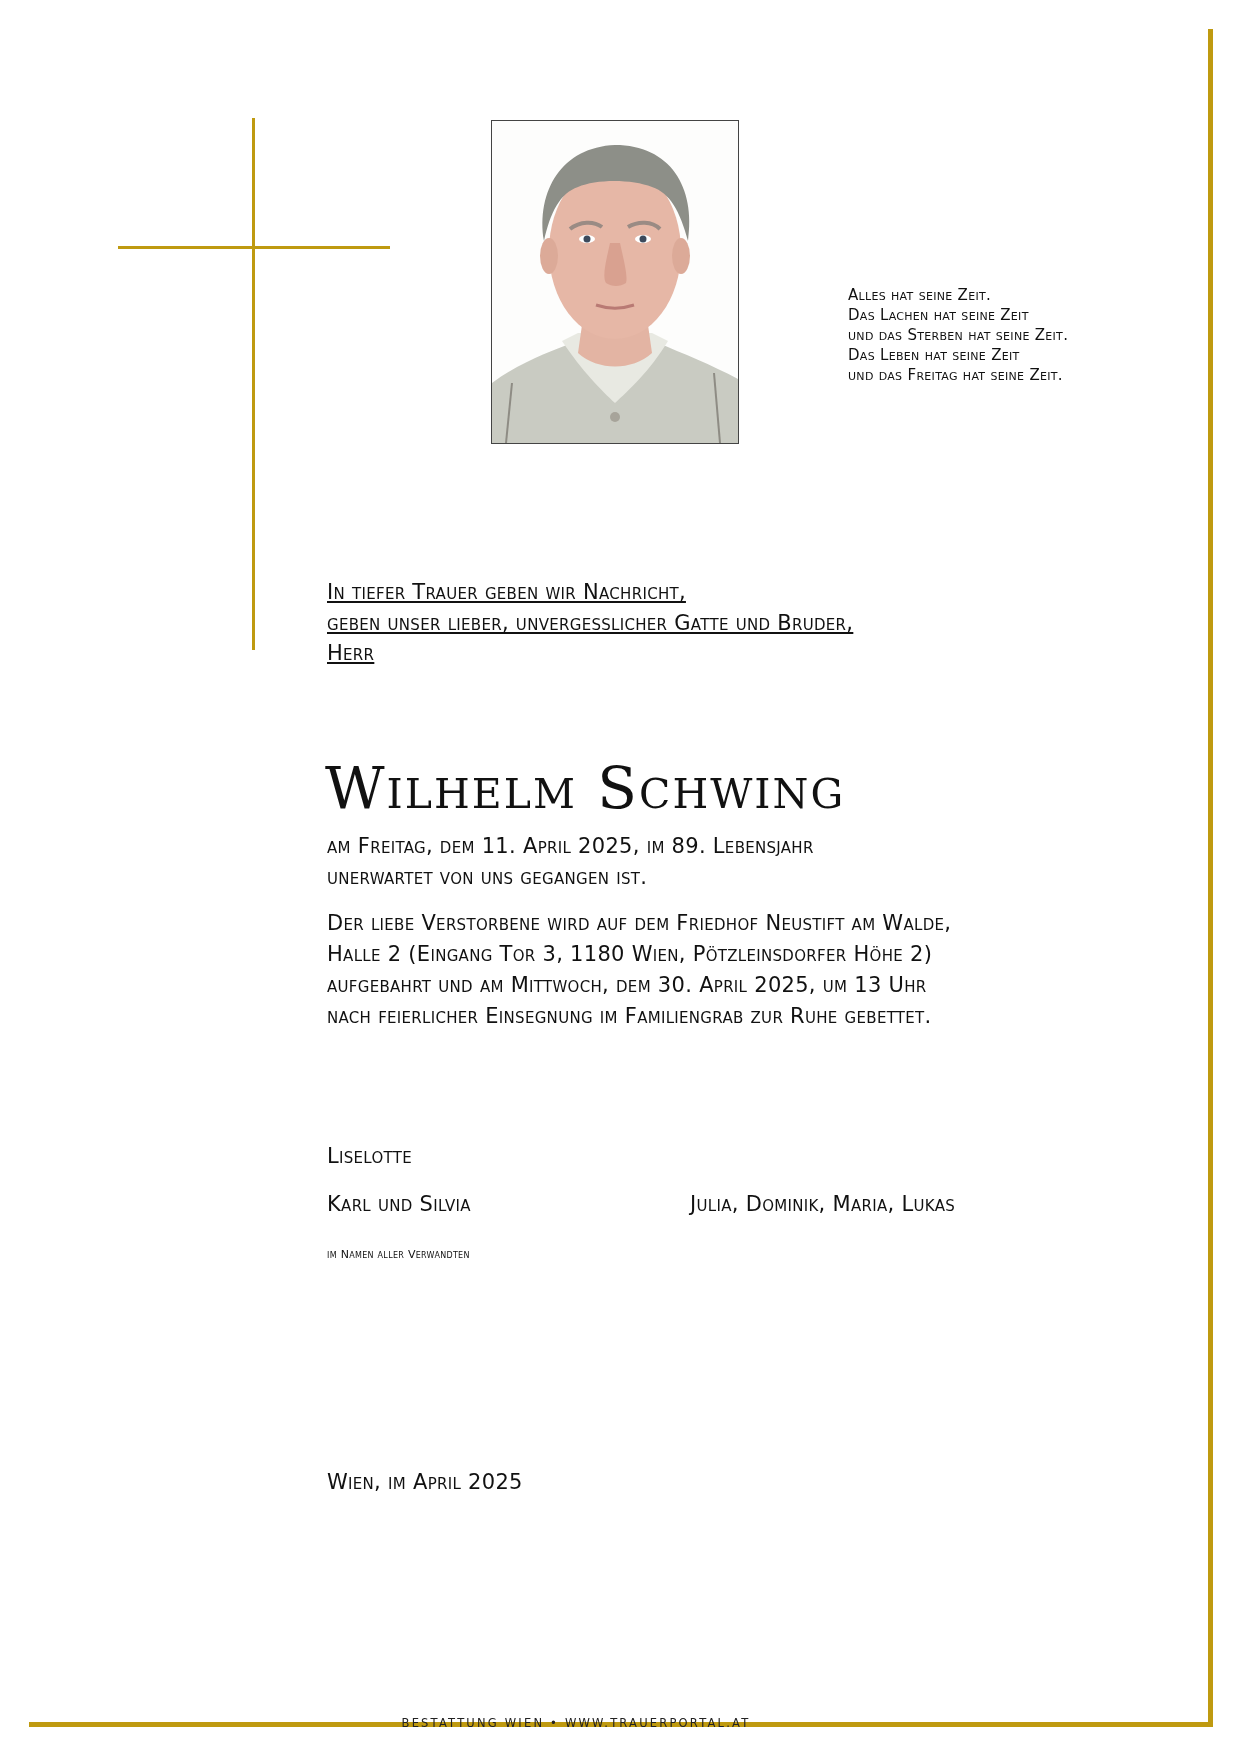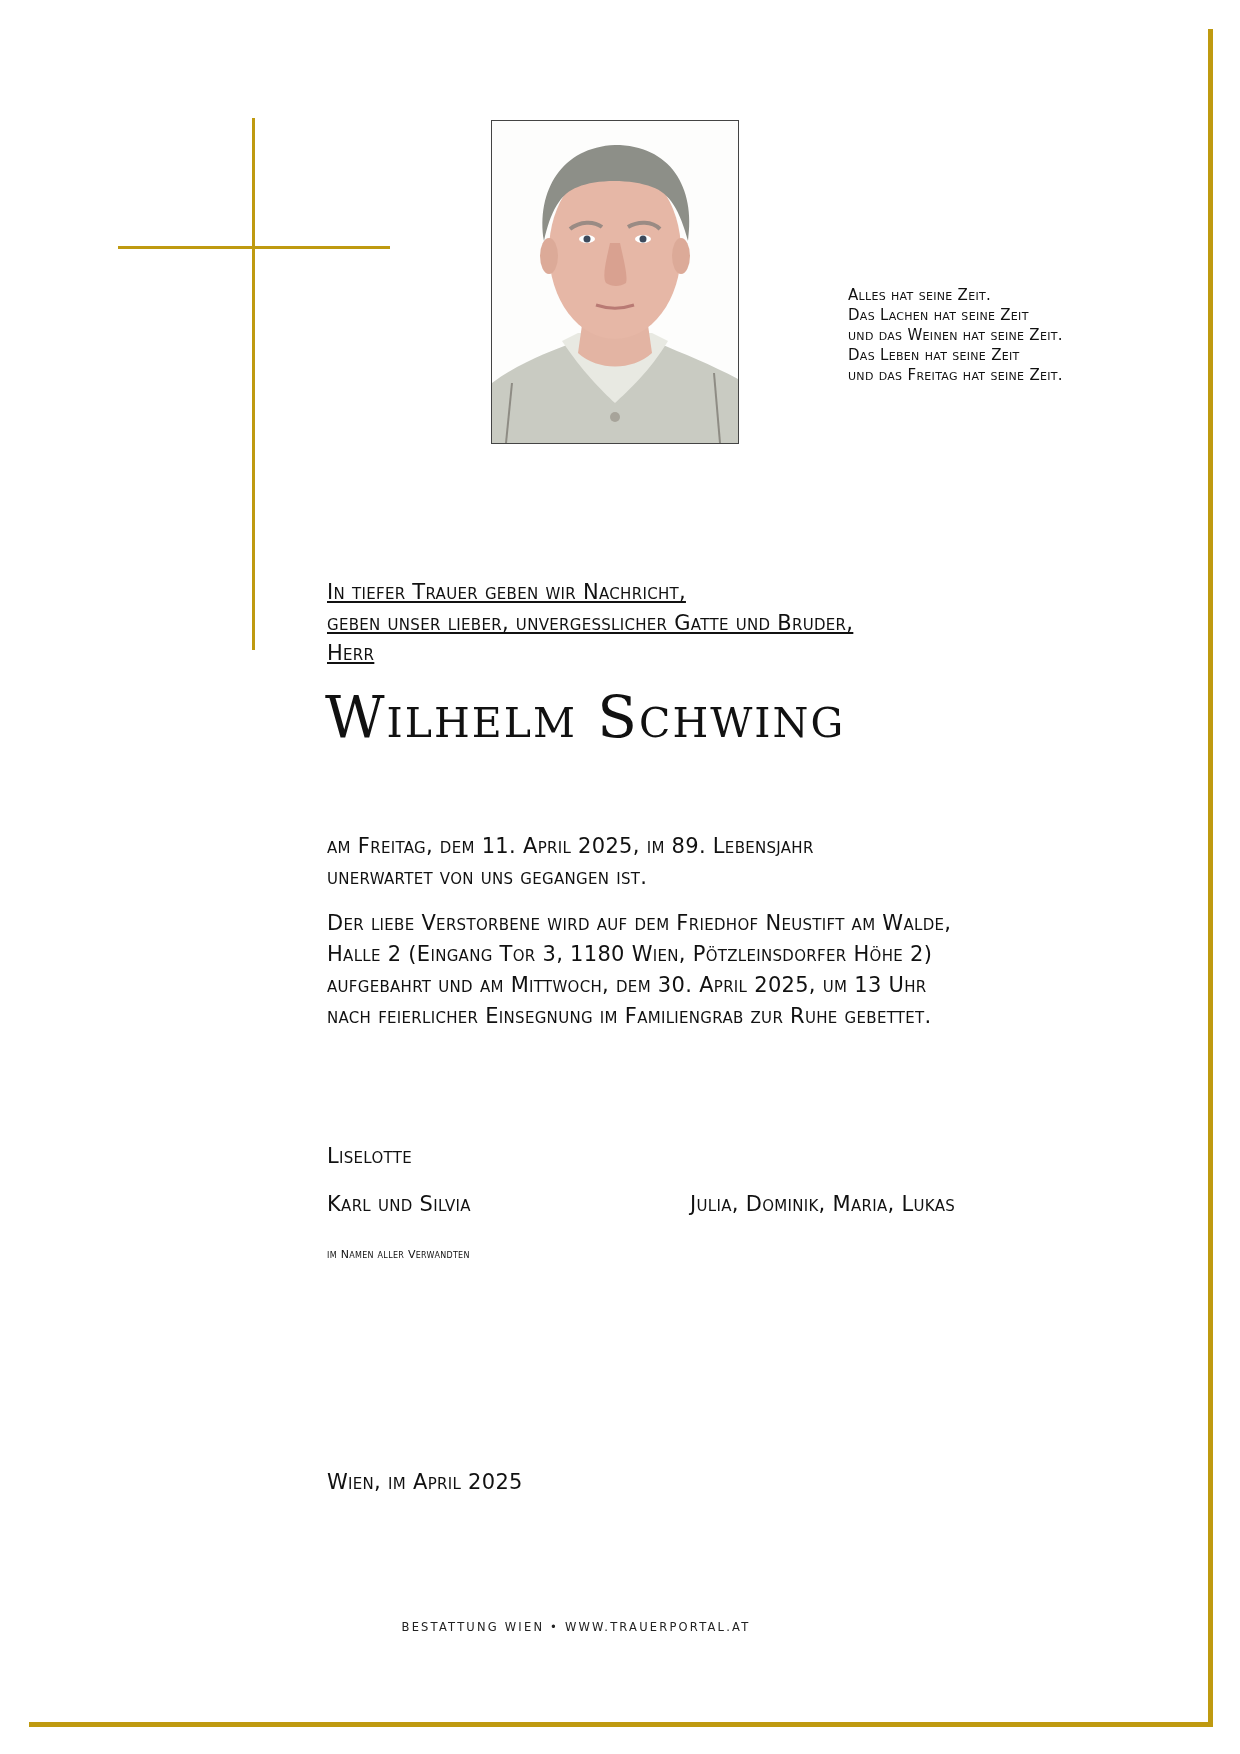--- a/index.html
+++ b/index.html
@@ -9,25 +9,25 @@
   .gold { background: #bf9a10; }
   .line { position: absolute; white-space: nowrap; font-variant: small-caps; letter-spacing: 0.3px; margin-top: 42px; }
   #border-right { left: 1208px; top: 29px; width: 5px; height: 1697px; }
   #border-bottom { left: 29px; top: 1722px; width: 1184px; height: 5px; }
   #cross-v { left: 252px; top: 118px; width: 3px; height: 532px; }
   #cross-h { left: 118px; top: 246px; width: 272px; height: 3px; }
   #photo { left: 491px; top: 120px; width: 246px; height: 322px; border: 1px solid #444;
            background: #fbfbfa; overflow: hidden; }
   .poem { left: 848px; font-size: 15px; line-height: 20px; }
   .intro { left: 327px; font-size: 21px; text-decoration: underline; }
-  .name { left: 325px; top: 641px; font-size: 58px; font-family: "DejaVu Serif", "Liberation Serif", serif;
+  .name { left: 325px; top: 712px; font-size: 58px; font-family: "DejaVu Serif", "Liberation Serif", serif;
           font-variant: small-caps; letter-spacing: 2px; }
   .body { left: 327px; font-size: 21px; }
   .small { left: 327px; font-size: 11px; }
-  .footer { left: 0; width: 1152px; text-align: center; top: 1620px; font-size: 11.5px;
+  .footer { left: 0; width: 1152px; text-align: center; top: 1716px; font-size: 11.5px;
             letter-spacing: 2.2px; color: #222; text-transform: uppercase; }
 </style>
 </head>
 <body>
 
 <div id="border-right" class="abs gold"></div>
 <div id="border-bottom" class="abs gold"></div>
 
 <div id="cross-v" class="abs gold"></div>
 <div id="cross-h" class="abs gold"></div>
@@ -60,21 +60,21 @@
     <circle cx="151" cy="118" r="3.5" fill="#3d4a5c"></circle>
 
     <path d="M118 122 C114 140 110 156 114 162 C120 166 128 166 134 162 C136 156 132 140 128 122" fill="#d9a190"></path>
 
     <path d="M104 184 C116 188 130 188 142 184" stroke="#b97a74" stroke-width="3" fill="none"></path>
   </svg>
 </div>
 
 <div class="line poem" style="top:243px">Alles hat seine Zeit.</div>
 <div class="line poem" style="top:263px">Das Lachen hat seine Zeit</div>
-<div class="line poem" style="top:283px">und das Weinen hat seine Zeit.</div>
+<div class="line poem" style="top:283px">und das Sterben hat seine Zeit.</div>
 <div class="line poem" style="top:303px">Das Leben hat seine Zeit</div>
 <div class="line poem" style="top:323px">und das Freitag hat seine Zeit.</div>
 
 <div class="line intro" style="top:538px">In tiefer Trauer geben wir Nachricht,</div>
 <div class="line intro" style="top:569px">geben unser lieber, unvergesslicher Gatte und Bruder,</div>
 <div class="line intro" style="top:599px">Herr</div>
 
 <div class="line name">Wilhelm Schwing</div>
 
 <div class="line body" style="top:792px">am Freitag, dem 11. April 2025, im 89. Lebensjahr</div>

